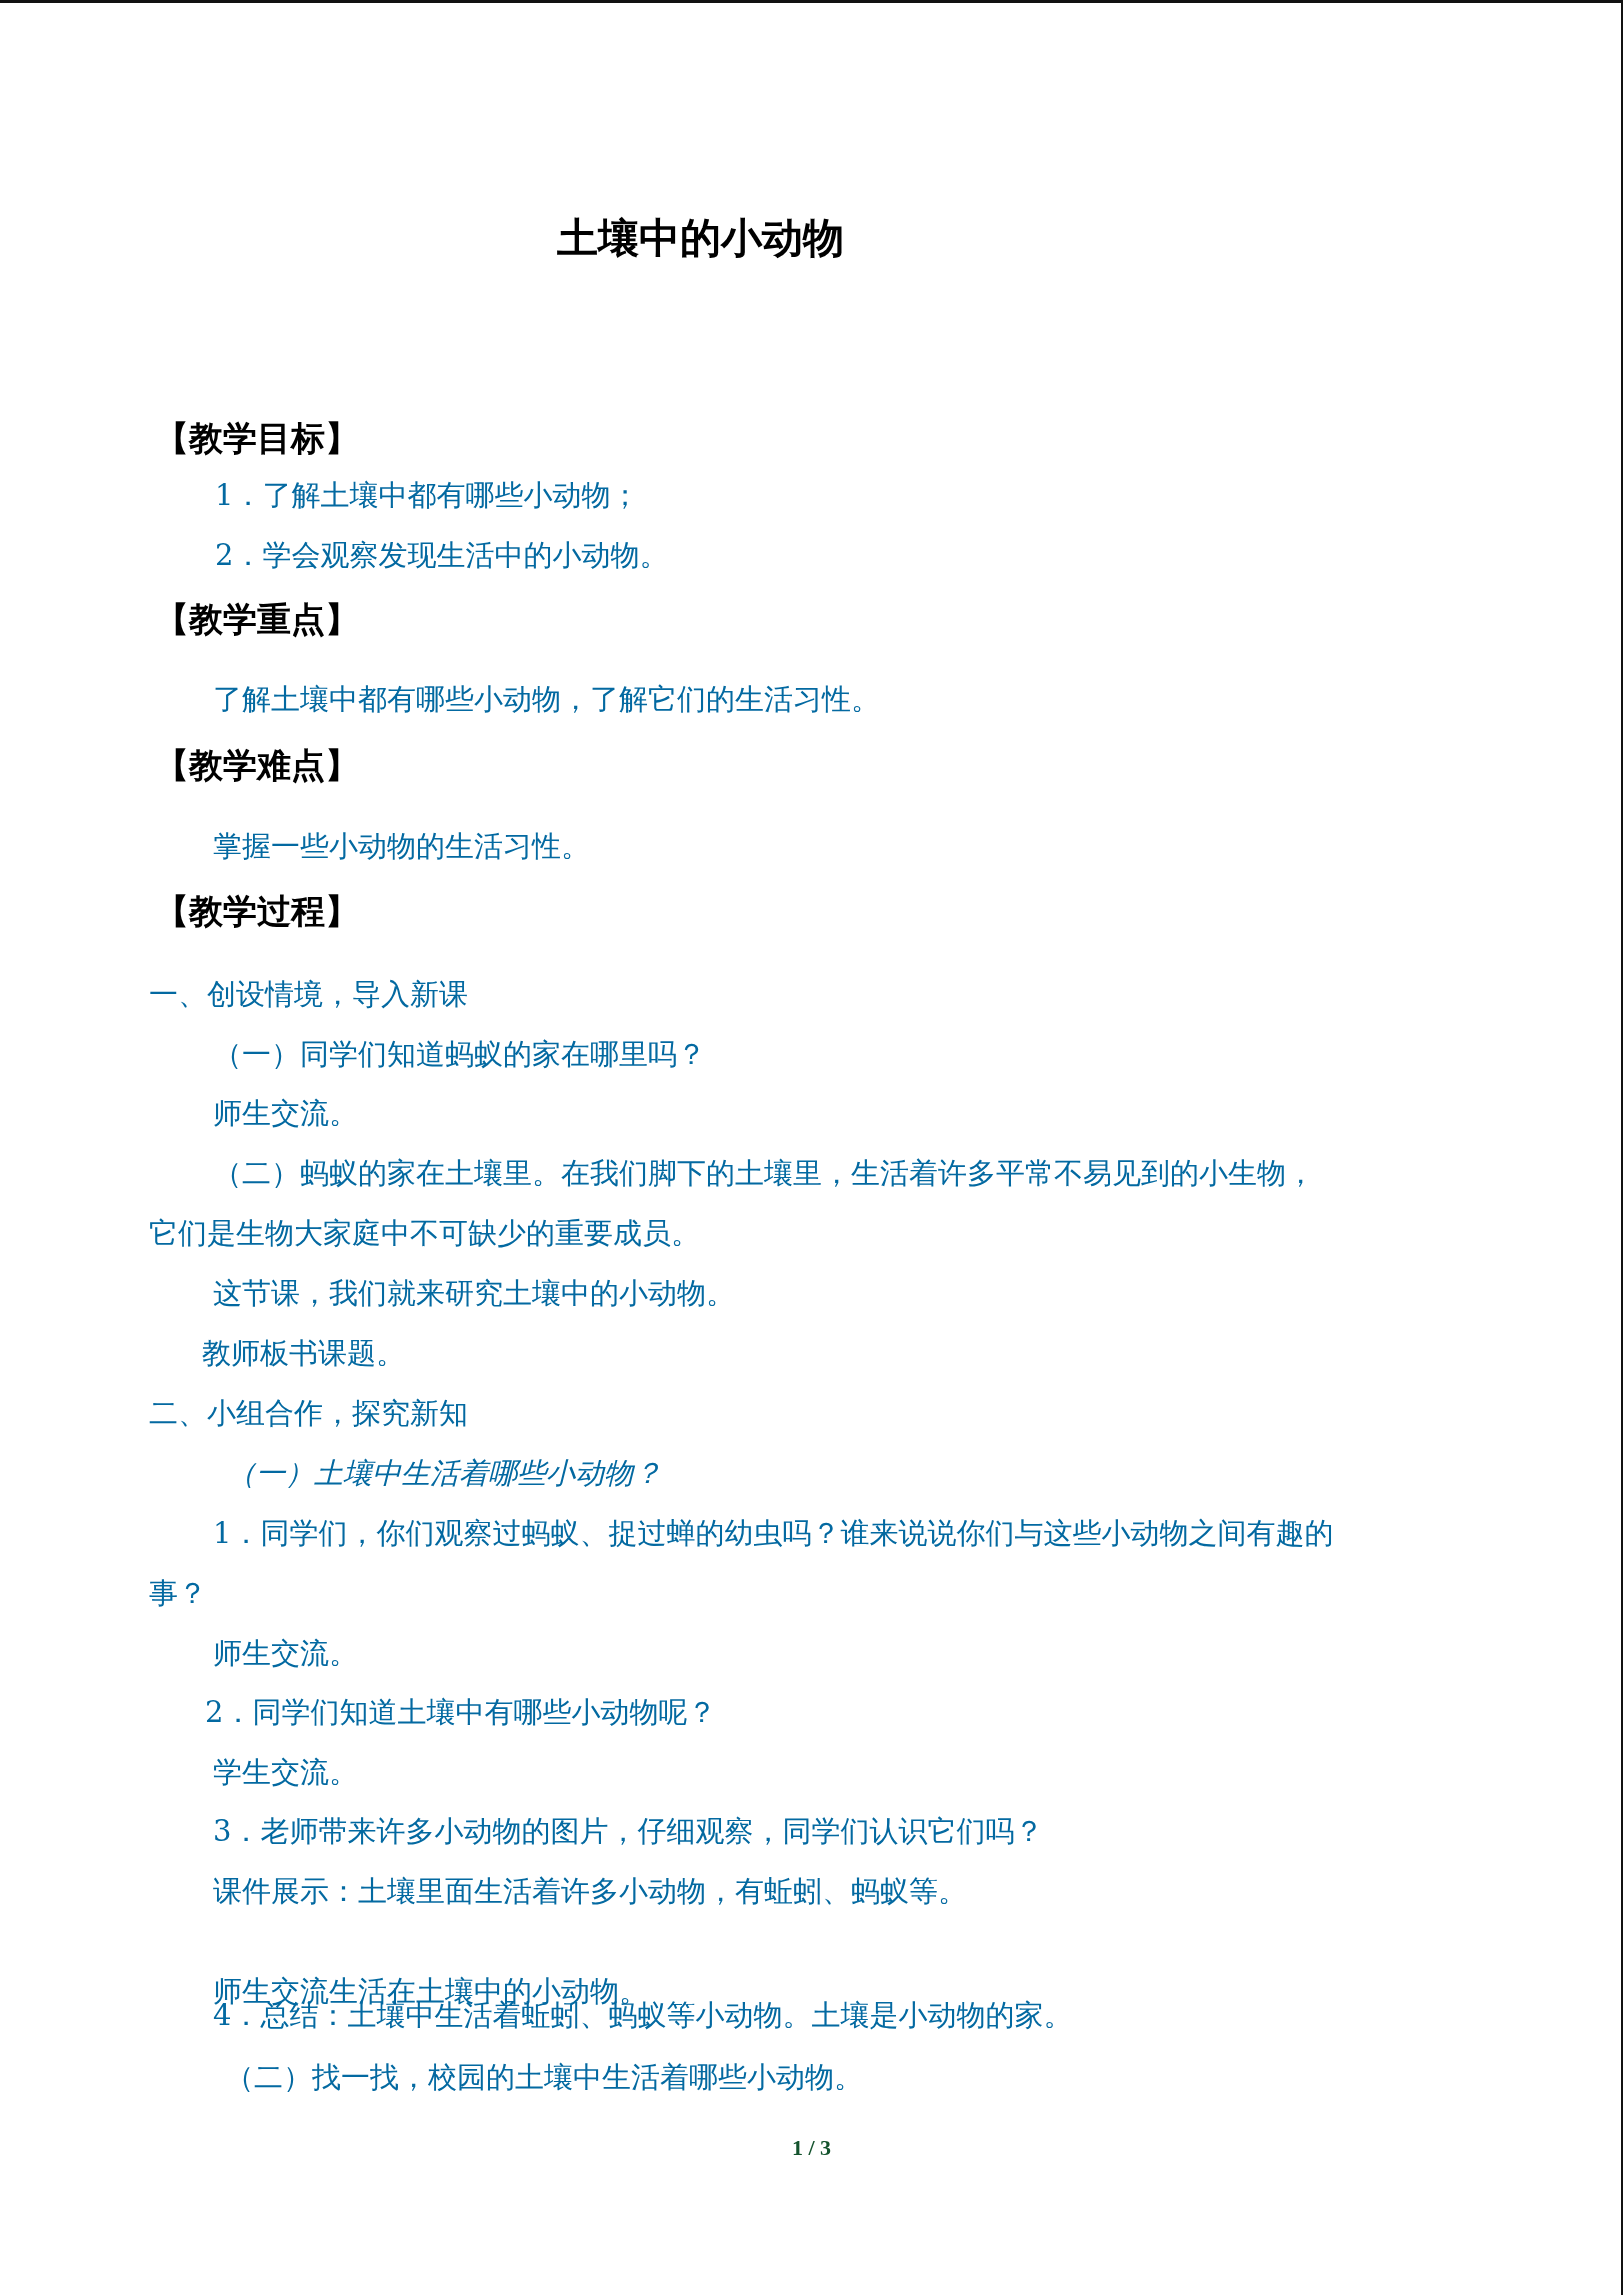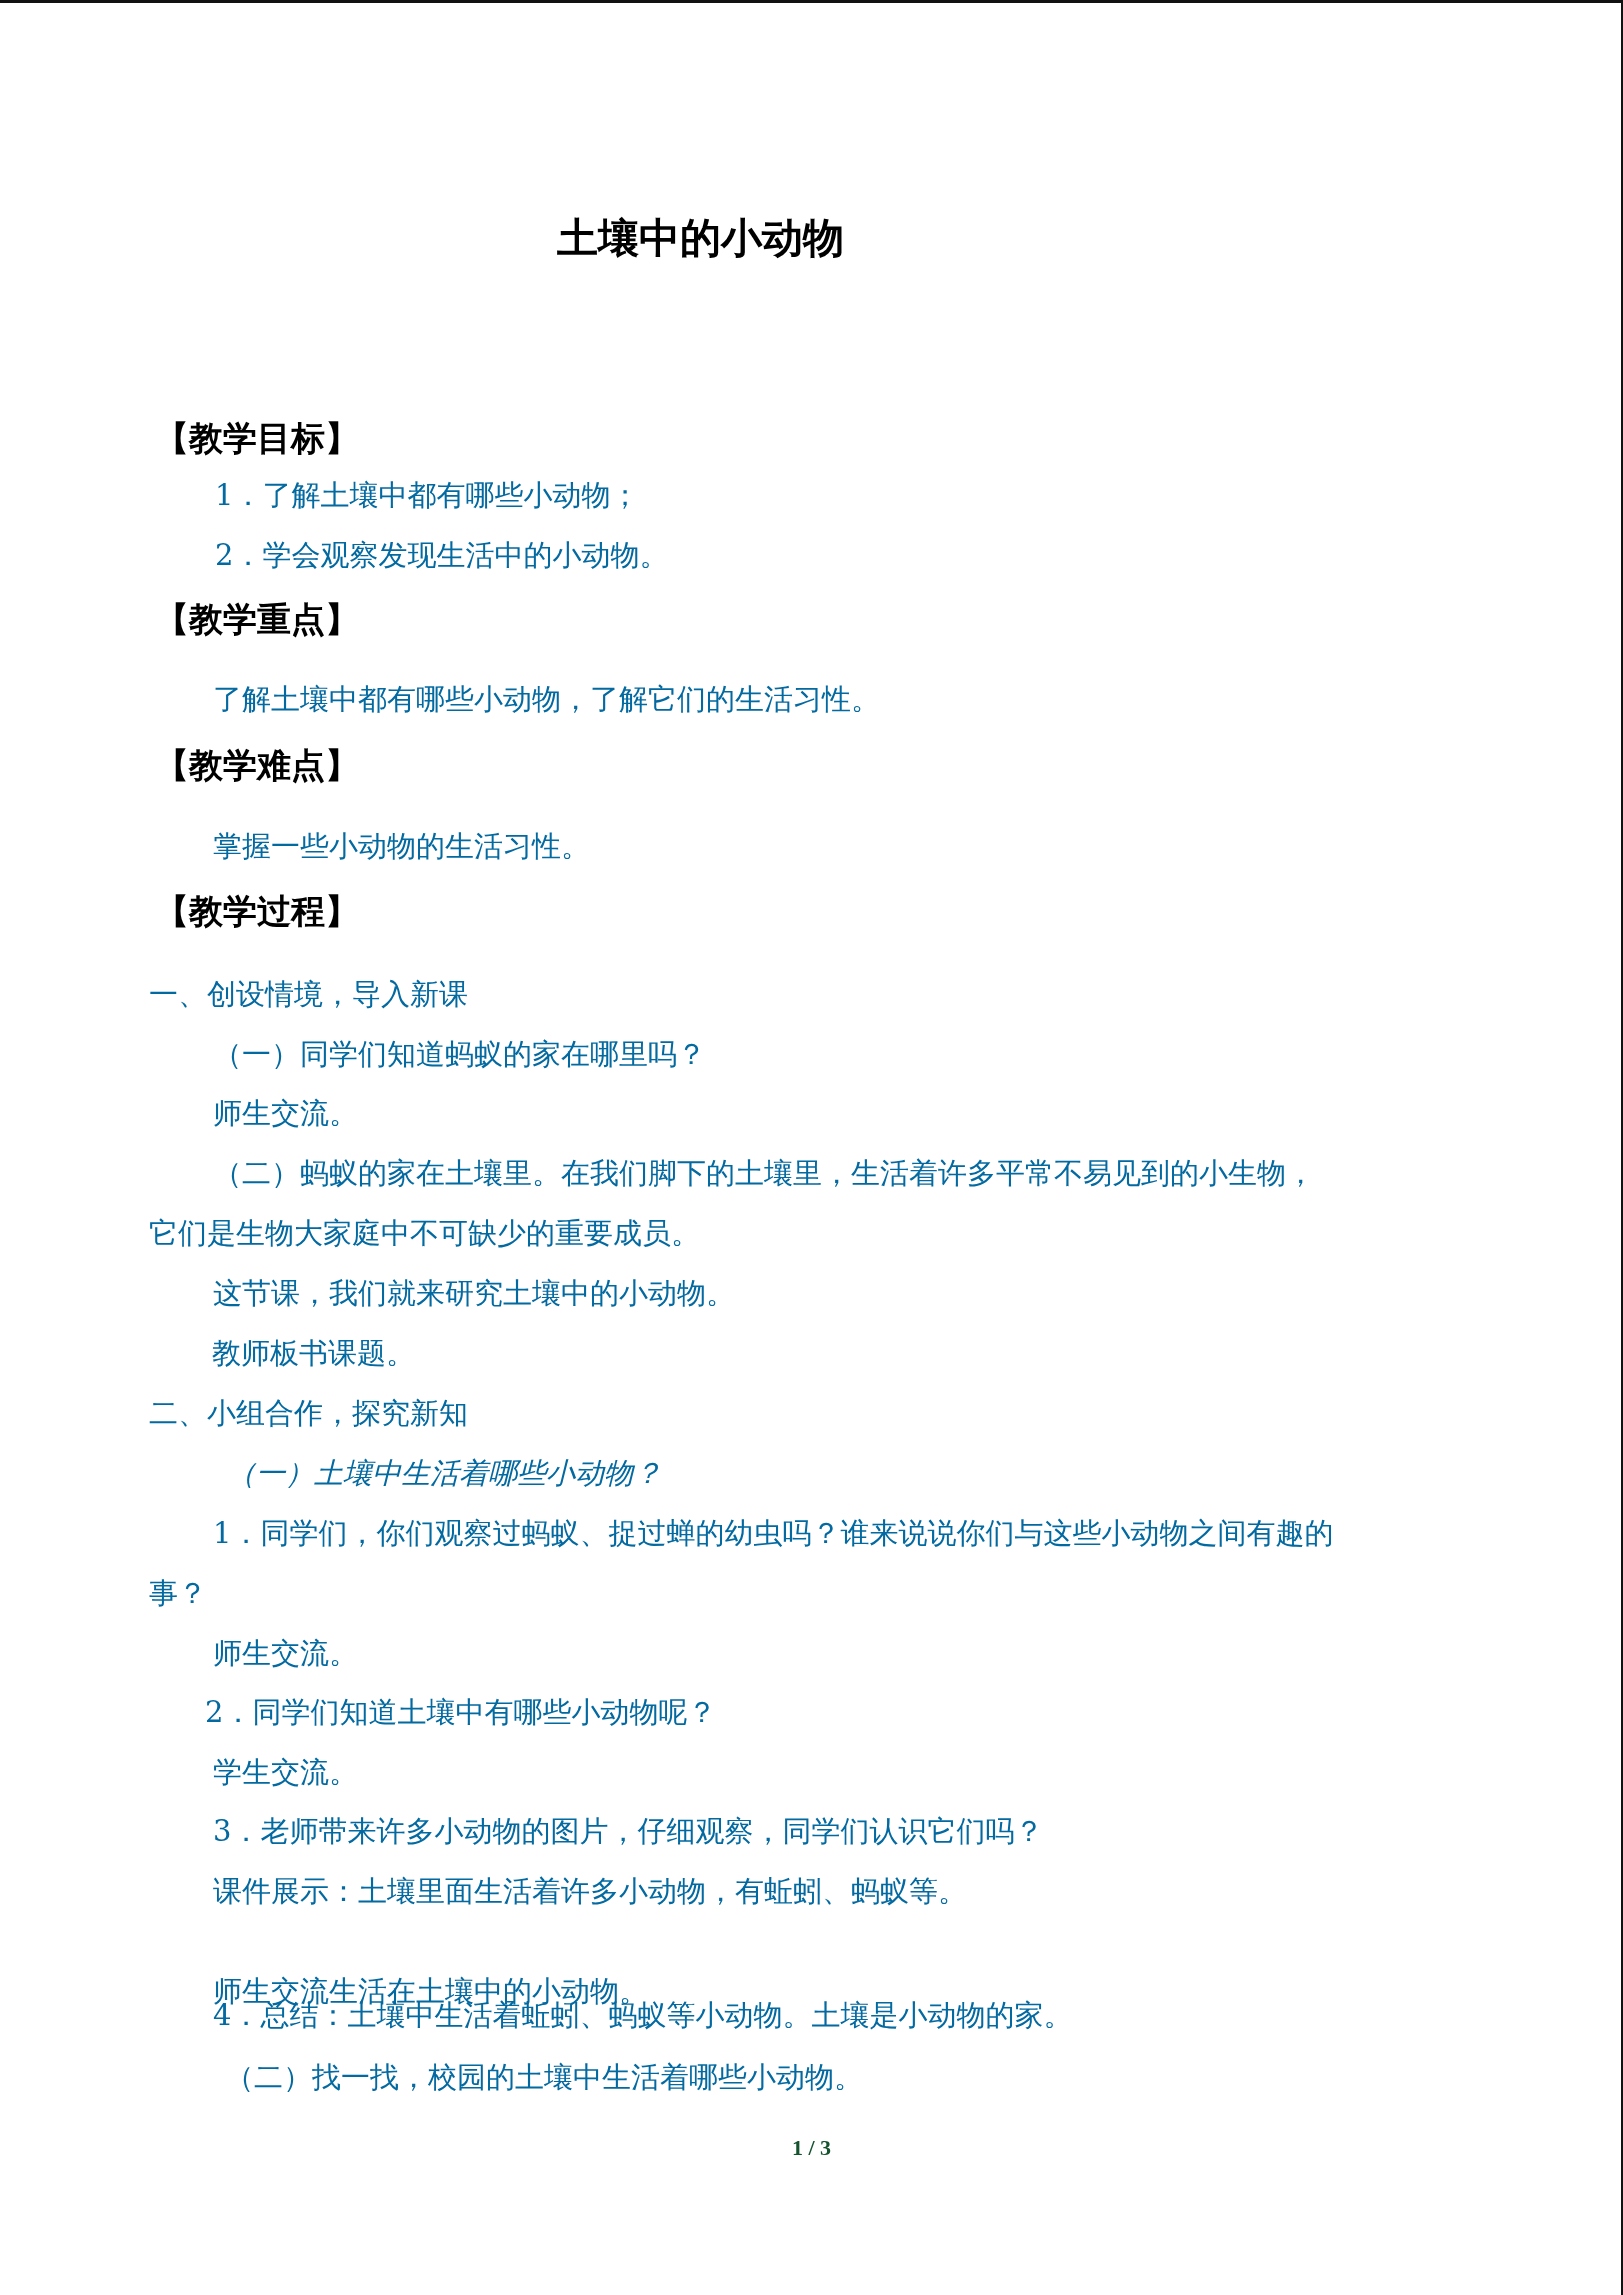--- a/index.html
+++ b/index.html
@@ -99,21 +99,21 @@
     <div class="line" style="top: 476px; left: 215px;">1．了解土壤中都有哪些小动物；</div>
     <div class="line" style="top: 536px; left: 215px;">2．学会观察发现生活中的小动物。</div>
     <div class="line" style="top: 680px; left: 213px;">了解土壤中都有哪些小动物，了解它们的生活习性。</div>
     <div class="line" style="top: 827px; left: 213px;">掌握一些小动物的生活习性。</div>
     <div class="line" style="top: 975px; left: 149px;">一、创设情境，导入新课</div>
     <div class="line" style="top: 1035px; left: 213px;">（一）同学们知道蚂蚁的家在哪里吗？</div>
     <div class="line" style="top: 1094px; left: 213px;">师生交流。</div>
     <div class="line" style="top: 1154px; left: 213px;">（二）蚂蚁的家在土壤里。在我们脚下的土壤里，生活着许多平常不易见到的小生物，</div>
     <div class="line" style="top: 1214px; left: 149px;">它们是生物大家庭中不可缺少的重要成员。</div>
     <div class="line" style="top: 1274px; left: 213px;">这节课，我们就来研究土壤中的小动物。</div>
-    <div class="line" style="top: 1334px; left: 212px;">教师板书课题。</div>
+    <div class="line" style="top: 1334px; left: 202px;">教师板书课题。</div>
     <div class="line" style="top: 1394px; left: 149px;">二、小组合作，探究新知</div>
     <div class="line" style="top: 1454px; left: 227px; font-style: italic;">（一）土壤中生活着哪些小动物？</div>
     <div class="line" style="top: 1514px; left: 213px;">1．同学们，你们观察过蚂蚁、捉过蝉的幼虫吗？谁来说说你们与这些小动物之间有趣的</div>
     <div class="line" style="top: 1574px; left: 149px;">事？</div>
     <div class="line" style="top: 1634px; left: 213px;">师生交流。</div>
     <div class="line" style="top: 1693px; left: 205px;">2．同学们知道土壤中有哪些小动物呢？</div>
     <div class="line" style="top: 1753px; left: 213px;">学生交流。</div>
     <div class="line" style="top: 1812px; left: 213px;">3．老师带来许多小动物的图片，仔细观察，同学们认识它们吗？</div>
     <div class="line" style="top: 1872px; left: 213px;">课件展示：土壤里面生活着许多小动物，有蚯蚓、蚂蚁等。</div>
     <div class="line" style="top: 1931px; left: 213px; margin-top: 41px;">师生交流生活在土壤中的小动物。</div>

